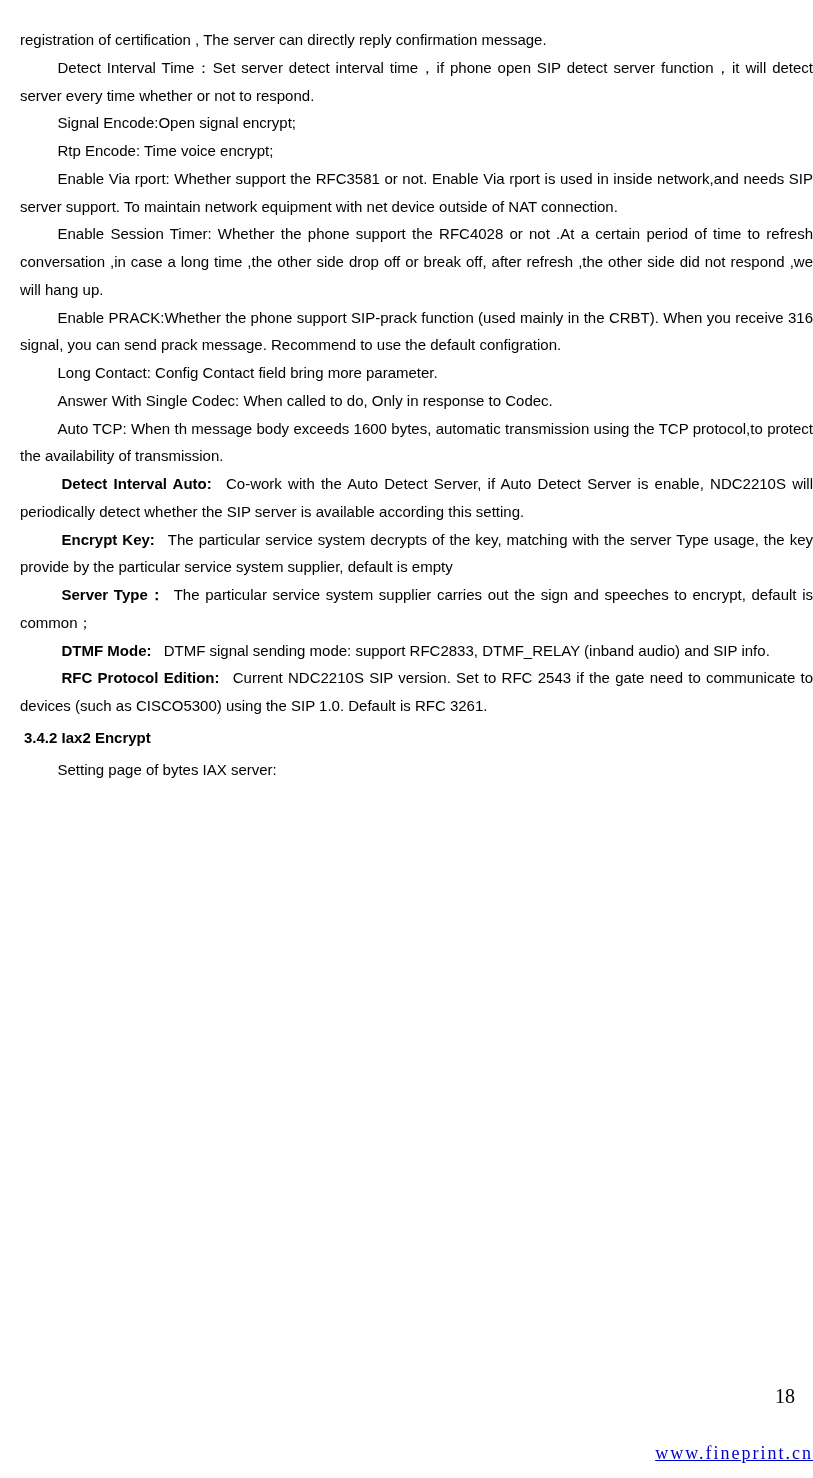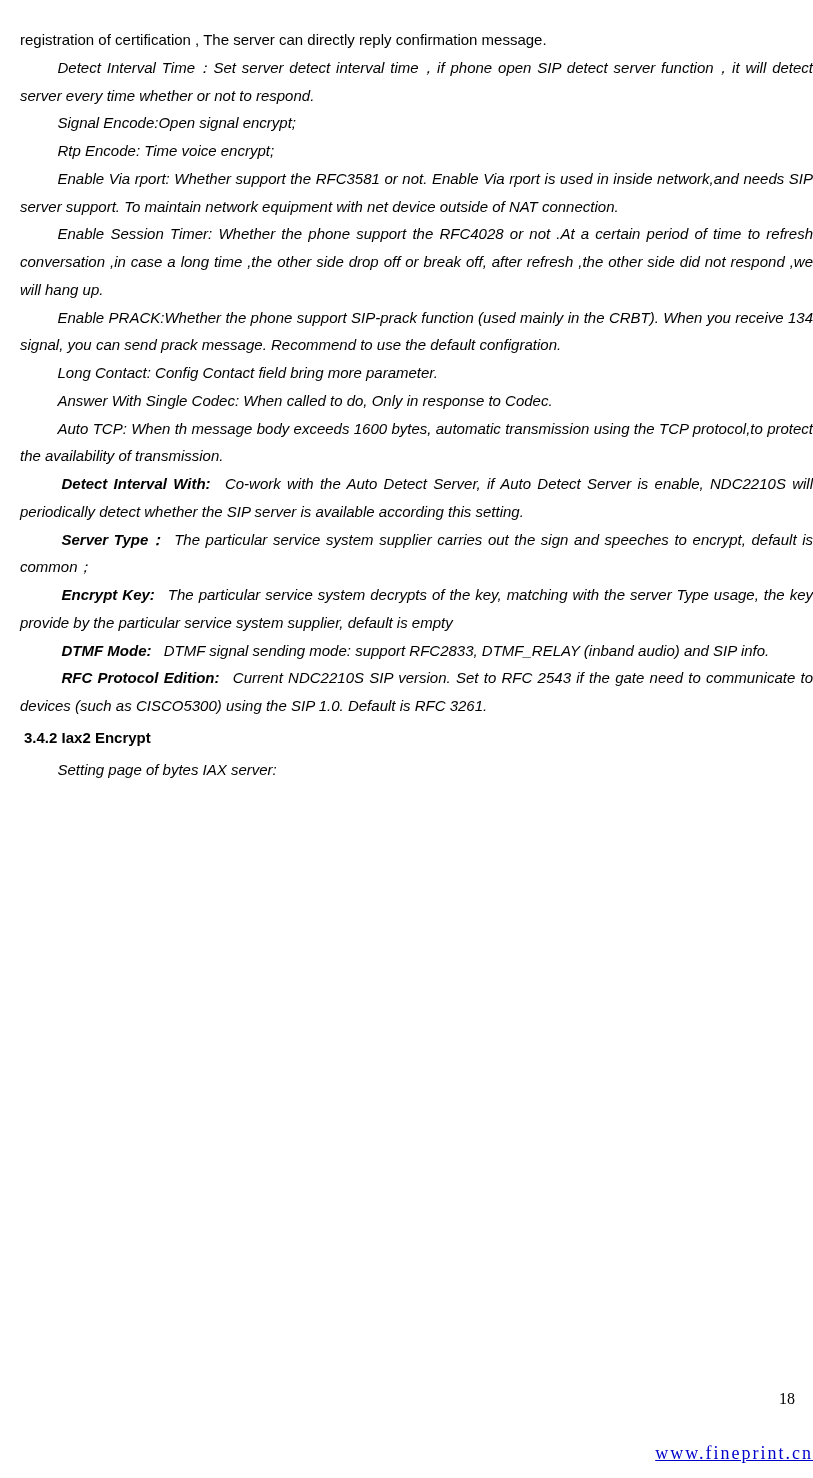--- a/index.html
+++ b/index.html
@@ -13,37 +13,36 @@
       padding: 14px 4px 0 8px;
     }
     .content {
       font-size: 15px;
       line-height: 1.85;
       text-align: justify;
     }
     .para {
       text-indent: 2.5em;
       margin: 0;
-      font-style: italic;
     }
     .para-first {
       text-indent: 0;
       margin: 0;
     }
     .bold { font-weight: bold; }
     .section-heading {
       font-weight: bold;
       text-indent: 0;
     }
     .page-number {
       position: absolute;
       bottom: 74px;
       right: 22px;
       font-family: "SimSun", serif;
-      font-size: 16px;
+      font-size: 20px;
     }
     .footer-link {
       position: absolute;
       bottom: 18px;
       left: 0;
       right: 0;
       text-align: right;
       font-family: "SimSun", "NSimSun", serif;
       font-size: 18px;
       letter-spacing: 2px;
@@ -56,27 +55,27 @@
 </head>
 <body>
 
 <div class="content" id="content-root">
     <p class="para-first">registration of certification , The server can directly reply confirmation message.</p>
     <p class="para">Detect Interval Time：Set server detect interval time，if phone open SIP detect server function，it will detect server every time whether or not to respond.</p>
     <p class="para">Signal Encode:Open signal encrypt;</p>
     <p class="para">Rtp Encode: Time voice encrypt;</p>
     <p class="para">Enable Via rport: Whether support the RFC3581 or not. Enable Via rport is used in inside network,and needs SIP server support. To maintain network equipment with net device outside of NAT connection.</p>
     <p class="para">Enable Session Timer: Whether the phone support the RFC4028 or not .At a certain period of time to refresh conversation ,in case a long time ,the other side drop off or break off, after refresh ,the other side did not respond ,we will hang up.</p>
-    <p class="para">Enable PRACK:Whether the phone support SIP-prack function (used mainly in the CRBT). When you receive 134 signal, you can send prack message. Recommend to use the default configration.</p>
+    <p class="para">Enable PRACK:Whether the phone support SIP-prack function (used mainly in the CRBT). When you receive 316 signal, you can send prack message. Recommend to use the default configration.</p>
     <p class="para">Long Contact: Config Contact field bring more parameter.</p>
     <p class="para">Answer With Single Codec: When called to do, Only in response to Codec.</p>
     <p class="para">Auto TCP: When th message body exceeds 1600 bytes, automatic transmission using the TCP protocol,to protect the availability of transmission.</p>
-    <p class="para"><span class="bold">Detect Interval With: </span><span>Co-work with the Auto Detect Server, if Auto Detect Server is enable, NDC2210S will periodically detect whether the SIP server is available according this setting.</span></p>
+    <p class="para"><span class="bold">Detect Interval Auto: </span><span>Co-work with the Auto Detect Server, if Auto Detect Server is enable, NDC2210S will periodically detect whether the SIP server is available according this setting.</span></p>
+    <p class="para"><span class="bold">Encrypt Key: </span><span>The particular service system decrypts of the key, matching with the server Type usage, the key provide by the particular service system supplier, default is empty</span></p>
     <p class="para"><span class="bold"> Server Type：</span><span>The particular service system supplier carries out the sign and speeches to encrypt, default is common；</span></p>
-    <p class="para"><span class="bold">Encrypt Key: </span><span>The particular service system decrypts of the key, matching with the server Type usage, the key provide by the particular service system supplier, default is empty</span></p>
     <p class="para"><span class="bold">DTMF Mode: </span><span>DTMF signal sending mode: support RFC2833, DTMF_RELAY (inband audio) and SIP info.</span></p>
     <p class="para"><span class="bold">RFC Protocol Edition: </span><span>Current NDC2210S SIP version. Set to RFC 2543 if the gate need to communicate to devices (such as CISCO5300) using the SIP 1.0. Default is RFC 3261.</span></p>
     <p class="section-heading">3.4.2 Iax2 Encrypt</p>
     <p class="para">Setting page of bytes IAX server:</p>
   </div>
 
 <div class="page-number">18</div>
 
 <div class="footer-link">
   <a href="#">www.fineprint.cn</a>

